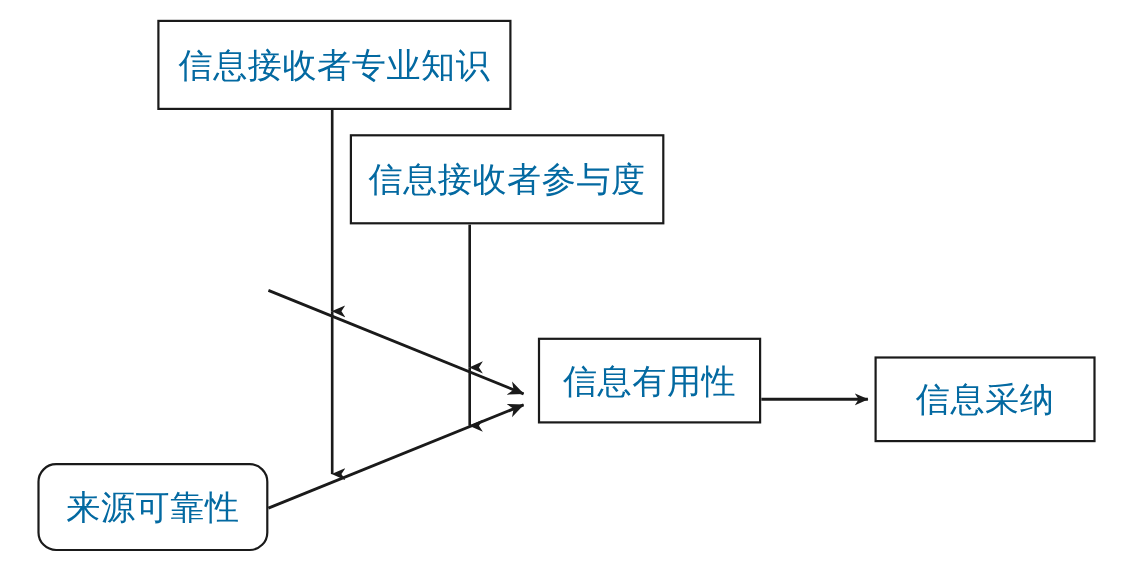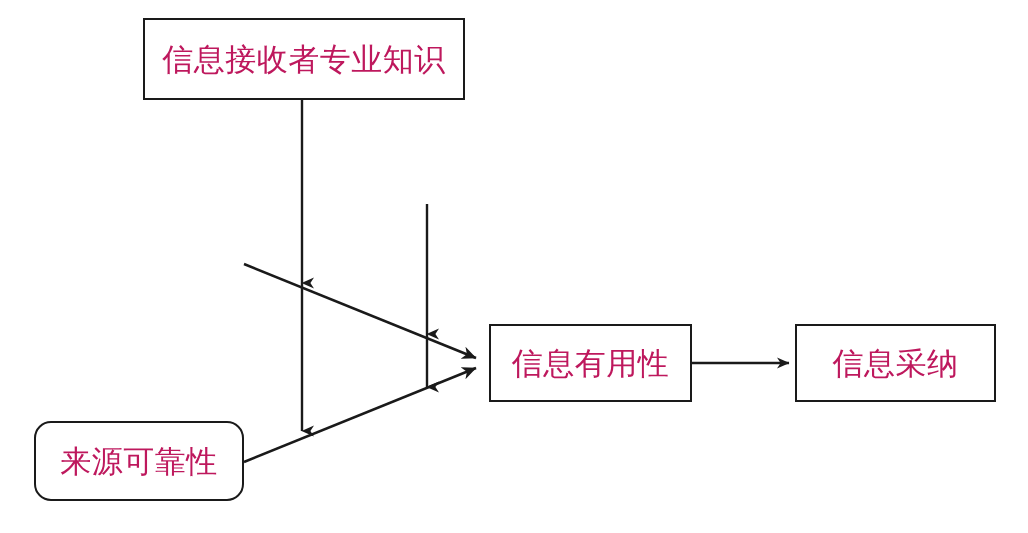--- a/index.html
+++ b/index.html
@@ -32,30 +32,30 @@
     background: #ffffff;
     display: flex;
     align-items: center;
     justify-content: center;
     z-index: 2;
   }
   .node-label {
     font-family: "Liberation Serif", "DejaVu Serif", serif;
     font-size: 31px;
     line-height: 1;
-    color: #be185d;
+    color: #0369a1;
     white-space: nowrap;
     letter-spacing: 0.5px;
   }
   
   #node-expertise   { left: 143px; top: 18px;  width: 322px; height: 82px; }
   #node-involvement { left: 318px; top: 122px; width: 286px; height: 82px; }
   #node-argument    { left: 40px;  top: 223px; width: 204px; height: 78px; }
   #node-credibility { left: 34px;  top: 421px; width: 210px; height: 80px; border-radius: 17px; }
-  #node-usefulness  { left: 489px; top: 324px; width: 203px; height: 78px; }
+  #node-usefulness  { left: 489px; top: 307px; width: 203px; height: 78px; }
   #node-adoption    { left: 795px; top: 324px; width: 201px; height: 78px; }
 </style>
 </head>
 <body>
 
 <div id="diagram-root">
 
   <svg id="edge-layer" viewBox="0 0 1028 533" xmlns="http://www.w3.org/2000/svg">
     <defs>
       <marker id="arrowhead-down" markerWidth="12" markerHeight="13" refX="6" refY="12" orient="auto" markerUnits="userSpaceOnUse">
@@ -81,20 +81,23 @@
 
     <line x1="427" y1="334" x2="427" y2="387" stroke="#1a1a1a" stroke-width="2.4" marker-end="url(#arrowhead-down)"></line>
 
     <line x1="692" y1="363" x2="789" y2="363" stroke="#1a1a1a" stroke-width="2.6" marker-end="url(#arrowhead-right)"></line>
   </svg>
 
   <div class="node" id="node-expertise">
     <span class="node-label">信息接收者专业知识</span>
   </div>
 
+  <div class="node" id="node-involvement">
+    <span class="node-label">信息接收者参与度</span>
+  </div>
 
 
   <div class="node" id="node-credibility">
     <span class="node-label">来源可靠性</span>
   </div>
 
   <div class="node" id="node-usefulness">
     <span class="node-label">信息有用性</span>
   </div>
 

